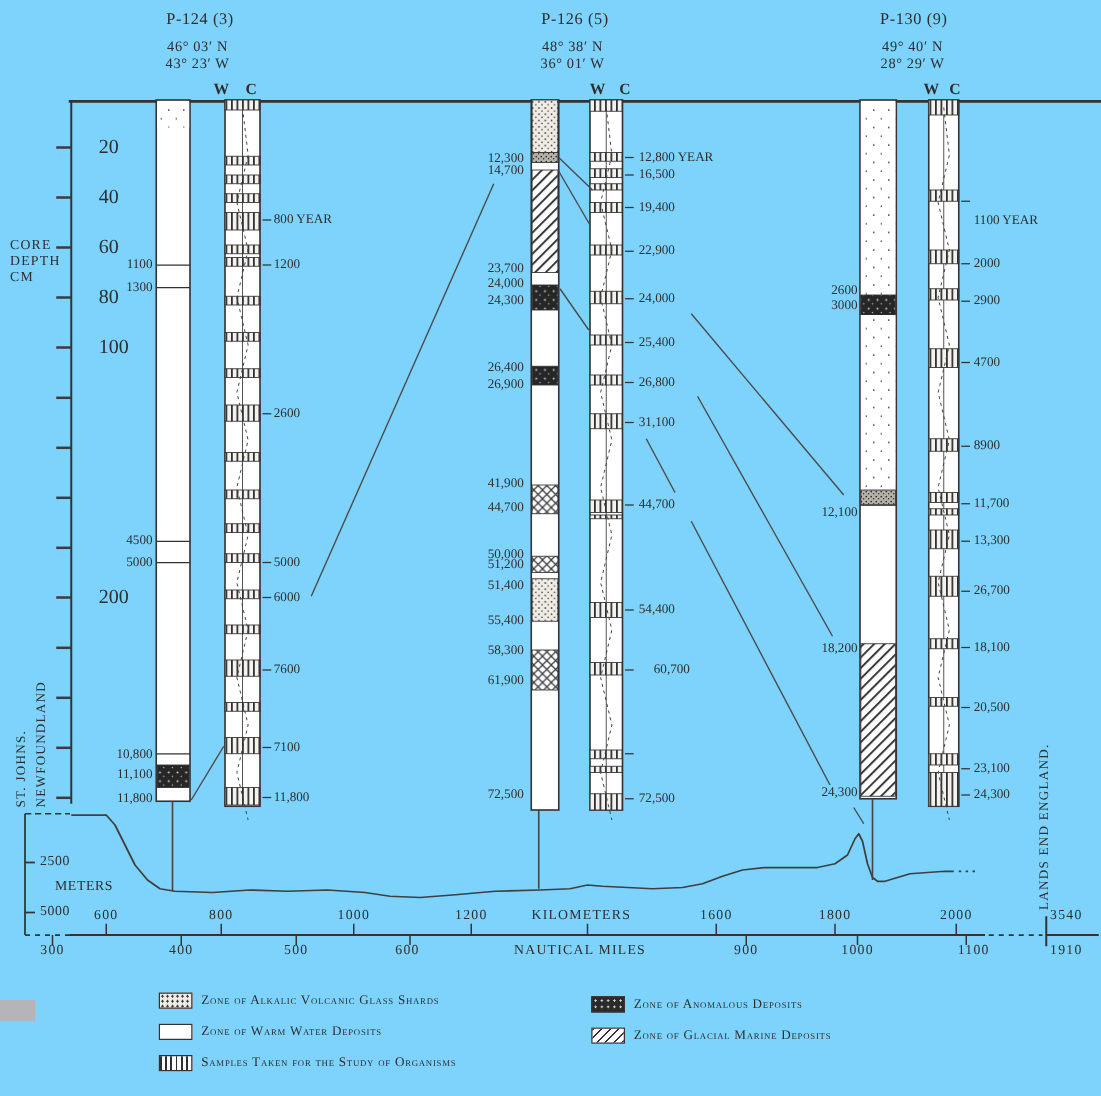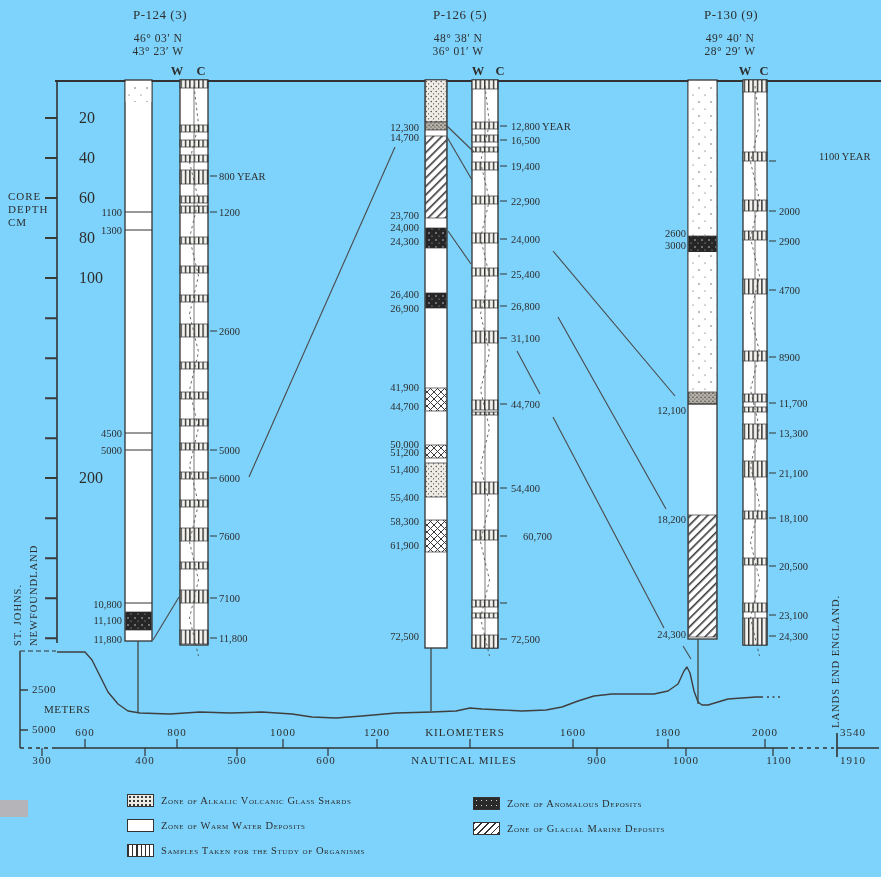--- a/index.html
+++ b/index.html
@@ -388,28 +388,28 @@
   <div class="corelbls left-col" style="left:606px">
 
   <div class="core-lbl" style="top: 233px;">2600</div>
       <div class="core-lbl" style="top: 245px;">3000</div>
       <div class="core-lbl" style="top: 410px;">12,100</div>
       <div class="core-lbl" style="top: 519px;">18,200</div>
       <div class="core-lbl" style="top: 634px;">24,300</div>
     </div>
   <div class="corelbls right-col" style="left:779px">
 
-  <div class="core-lbl" style="top: 156px; margin-left: 40px;">1100 YEAR</div>
+  <div class="core-lbl" style="top: 177px;">1100 YEAR</div>
       <div class="core-lbl" style="top: 211px;">2000</div>
       <div class="core-lbl" style="top: 241px;">2900</div>
       <div class="core-lbl" style="top: 290px;">4700</div>
       <div class="core-lbl" style="top: 357px;">8900</div>
       <div class="core-lbl" style="top: 403px;">11,700</div>
       <div class="core-lbl" style="top: 433px;">13,300</div>
-      <div class="core-lbl" style="top: 473px;">21,100</div>
+      <div class="core-lbl" style="top: 473px;">26,700</div>
       <div class="core-lbl" style="top: 518px;">18,100</div>
       <div class="core-lbl" style="top: 566px;">20,500</div>
       <div class="core-lbl" style="top: 615px;">23,100</div>
       <div class="core-lbl" style="top: 636px;">24,300</div>
     </div>
 
   <div class="vtext" style="left:12px;top:574px;height:72px">ST. JOHNS.</div>
   <div class="vtext" style="left:28px;top:512px;height:134px">NEWFOUNDLAND</div>
   <div class="vtext" style="left:830px;top:563px;height:165px">LANDS END ENGLAND.</div>
 

